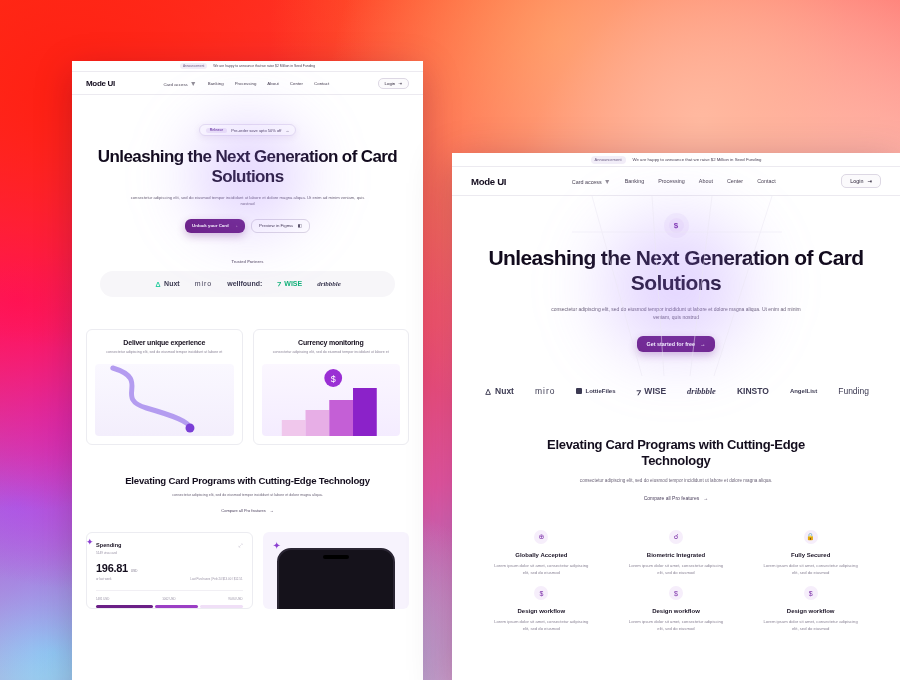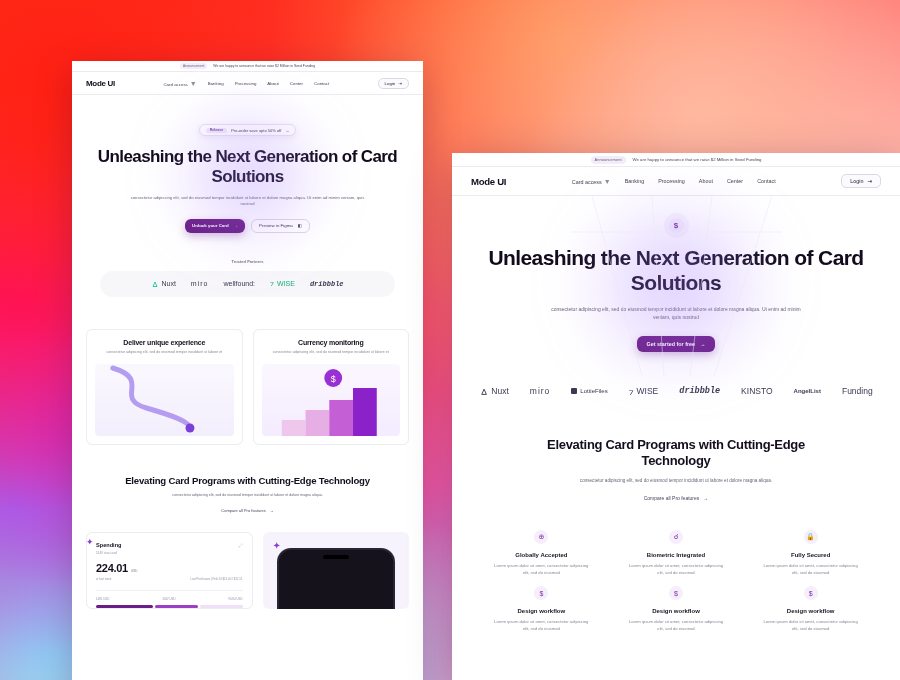--- a/index.html
+++ b/index.html
@@ -89,22 +89,22 @@
 
   .coin {
     margin: 0 auto; border-radius: 50%; background: #f4ecfb;
     display: flex; align-items: center; justify-content: center;
     color: #7b2fa8; font-weight: 700;
     box-shadow: 0 0 0 5px rgba(244,236,251,.5);
   }
 
   
   .logos { display: flex; align-items: center; justify-content: center; }
-  .brand { color: #3c3a52; font-weight: 400; display: flex; align-items: center; gap: 3px; white-space: nowrap; }
-  .brand.script { font-family: Liberation Mono, monospace; font-style: italic; font-weight: 700; }
+  .brand { color: #3c3a52; font-weight: 700; display: flex; align-items: center; gap: 3px; white-space: nowrap; }
+  .brand.script { font-family: Liberation Serif, serif; font-style: italic; font-weight: 700; }
   .brand.thin { font-weight: 400; letter-spacing: 1px; }
 
   
   .feat { text-align: center; }
   .feat-ico {
     margin: 0 auto; border-radius: 50%; background: #f6eefb;
     display: flex; align-items: center; justify-content: center; color: #7b2fa8;
   }
   .feat-t { color: #1b1426; font-weight: 700; }
   .feat-d { color: #8b8496; line-height: 1.55; }
@@ -303,21 +303,21 @@
   <div class="bottom2">
     <div class="spend">
       <div class="sparkle" style="left:-1px;top:4px;font-size:9px">✦</div>
       <div style="display:flex;align-items:flex-start">
         <div>
           <div class="spend-t">Spending</div>
           <div class="spend-s">5149 visa card</div>
         </div>
         <div style="margin-left:auto;color:#b6afc2;font-size:5px">⤢</div>
       </div>
-      <div class="spend-n"><span>224.01</span><span class="spend-u">USD</span></div>
+      <div class="spend-n"><span>196.81</span><span class="spend-u">USD</span></div>
       <div class="spend-meta">
         <span>or last week</span>
         <span>Last Purchases | Feb 24  $13.00 / $12.51</span>
       </div>
       <div class="spend-legend">
         <span>1481 USD</span>
         <span>1062 USD</span>
         <span>90.84 USD</span>
       </div>
       <div class="spend-bar">

